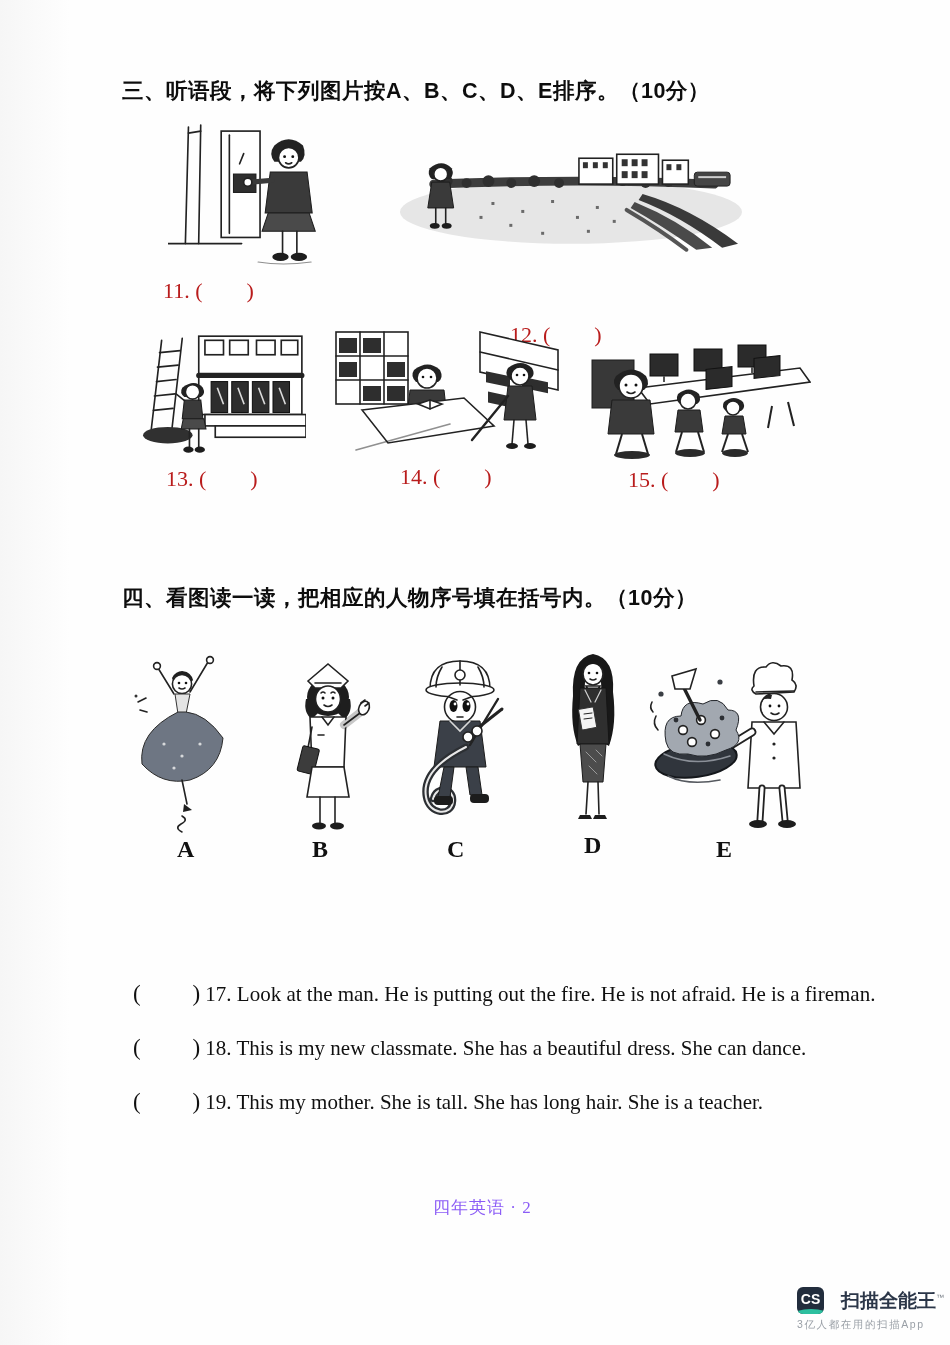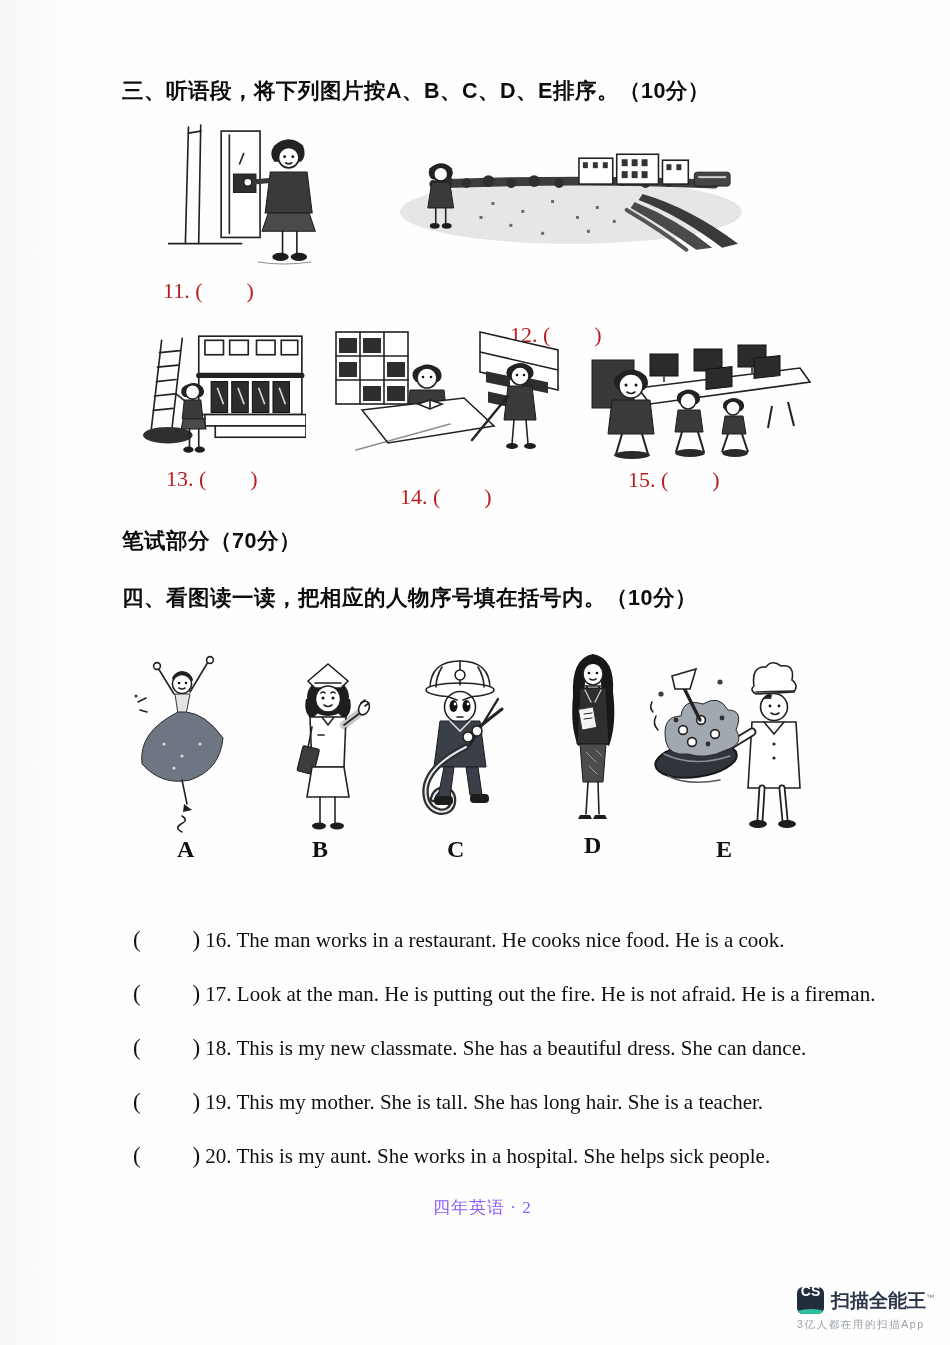--- a/index.html
+++ b/index.html
@@ -31,29 +31,29 @@
   .q-line .bracket{font-size:23px;}
   .footer-label{
     position:absolute;left:433px;top:1196px;font-size:17px;color:#8b5cf6;
     font-family:"Liberation Serif",serif;letter-spacing:1px;
   }
   
   .wm{position:absolute;left:797px;top:1287px;width:150px;}
   .wm-row{display:flex;align-items:center;}
   .wm-badge{
     position:relative;width:27px;height:27px;border-radius:6px;background:#222d3d;
-    display:flex;align-items:flex-start;justify-content:center;overflow:hidden;flex:0 0 auto;
+    display:flex;align-items:center;justify-content:center;overflow:hidden;flex:0 0 auto;
   }
   .wm-badge::after{
     content:"";position:absolute;left:-4px;bottom:-7px;width:36px;height:12px;border-radius:50%;
     background:#2dbf9f;
   }
   .wm-badge span{position:relative;z-index:2;color:#fff;font-weight:700;font-size:14px;
     font-family:"Liberation Sans",sans-serif;margin-top:-4px;}
-  .wm-brand{margin-left:7px;font-weight:700;font-size:19px;color:#2b3648;white-space:nowrap;}
+  .wm-brand{margin-left:17px;font-weight:700;font-size:19px;color:#2b3648;white-space:nowrap;}
   .wm-brand sup{font-size:8px;font-weight:400;color:#7a8089;}
   .wm-sub{margin-top:4px;font-size:10.5px;color:#999fa6;letter-spacing:1.6px;white-space:nowrap;}
   svg .ln{stroke:#222;stroke-width:1.6;fill:none;stroke-linecap:round;}
   svg .fillD{fill:#2e2e2e;stroke:#1c1c1c;stroke-width:1;}
   svg .fillW{fill:#ffffff;stroke:#222;stroke-width:1.6;}
 </style>
 </head>
 <body>
 
 <div class="page">
@@ -276,24 +276,23 @@
         <line x1="186" y1="64" x2="182" y2="86"></line>
           <line x1="202" y1="60" x2="208" y2="84"></line>
       </g>
       <ellipse cx="46" cy="113" rx="18" ry="4" fill="#2a2a2a"></ellipse>
       <ellipse cx="104" cy="111" rx="15" ry="4" fill="#2a2a2a"></ellipse>
       <ellipse cx="149" cy="111" rx="13" ry="4" fill="#2a2a2a"></ellipse>
     </svg>
   </div>
 
   <div class="caption" style="left:166px;top:466px;">13. (        )</div>
-  <div class="caption" style="left:400px;top:484px;">14. (        )</div>
+  <div class="caption" style="left:400px;top:464px;">14. (        )</div>
   <div class="caption" style="left:628px;top:467px;">15. (        )</div>
 
-  <div class="sec-title" style="left:122px;top:526px;">笔试部分（70分）</div>
 
   <div class="sec-title" style="left:122px;top:583px;">四、看图读一读，把相应的人物序号填在括号内。（10分）</div>
 
   <div class="pic" style="left:130px;top:652px;">
     <svg width="110" height="182" viewBox="0 0 110 182">
       <path class="ln" d="M8,50 l8,-4 M10,58 l7,2"></path>
       <circle cx="6" cy="44" r="1.5" fill="#333"></circle>
       <line class="ln" x1="44" y1="42" x2="28" y2="16"></line>
       <line class="ln" x1="60" y1="40" x2="78" y2="10"></line>
       <circle class="fillW" cx="27" cy="14" r="3.4"></circle>
@@ -439,34 +438,28 @@
       <ellipse cx="139" cy="166" rx="9" ry="4" fill="#1d1d1d"></ellipse>
     </svg>
   </div>
 
   <div class="char-letter" style="left:177px;top:836px;">A</div>
   <div class="char-letter" style="left:312px;top:836px;">B</div>
   <div class="char-letter" style="left:447px;top:836px;">C</div>
   <div class="char-letter" style="left:584px;top:832px;">D</div>
   <div class="char-letter" style="left:716px;top:836px;">E</div>
 
-  <div class="q-line" style="top:902px;">
-    <span class="bracket">(         )</span><span> 16. The man works in a restaurant. He cooks nice food. He is a cook.</span>
-  </div>
   <div class="q-line" style="top:956px;">
     <span class="bracket">(         )</span><span> 17. Look at the man. He is putting out the fire. He is not afraid. He is a fireman.</span>
   </div>
   <div class="q-line" style="top:1010px;">
     <span class="bracket">(         )</span><span> 18. This is my new classmate. She has a beautiful dress. She can dance.</span>
   </div>
   <div class="q-line" style="top:1064px;">
     <span class="bracket">(         )</span><span> 19. This my mother. She is tall. She has long hair. She is a teacher.</span>
-  </div>
-  <div class="q-line" style="top:1118px;">
-    <span class="bracket">(         )</span><span> 20. This is my aunt. She works in a hospital. She helps sick people.</span>
   </div>
 
   <div class="footer-label">四年英语 · 2</div>
 
   <div class="wm">
     <div class="wm-row">
       <div class="wm-badge">
         <span>CS</span>
       </div>
       <div class="wm-brand"><span>扫描全能王</span><sup>™</sup></div>

